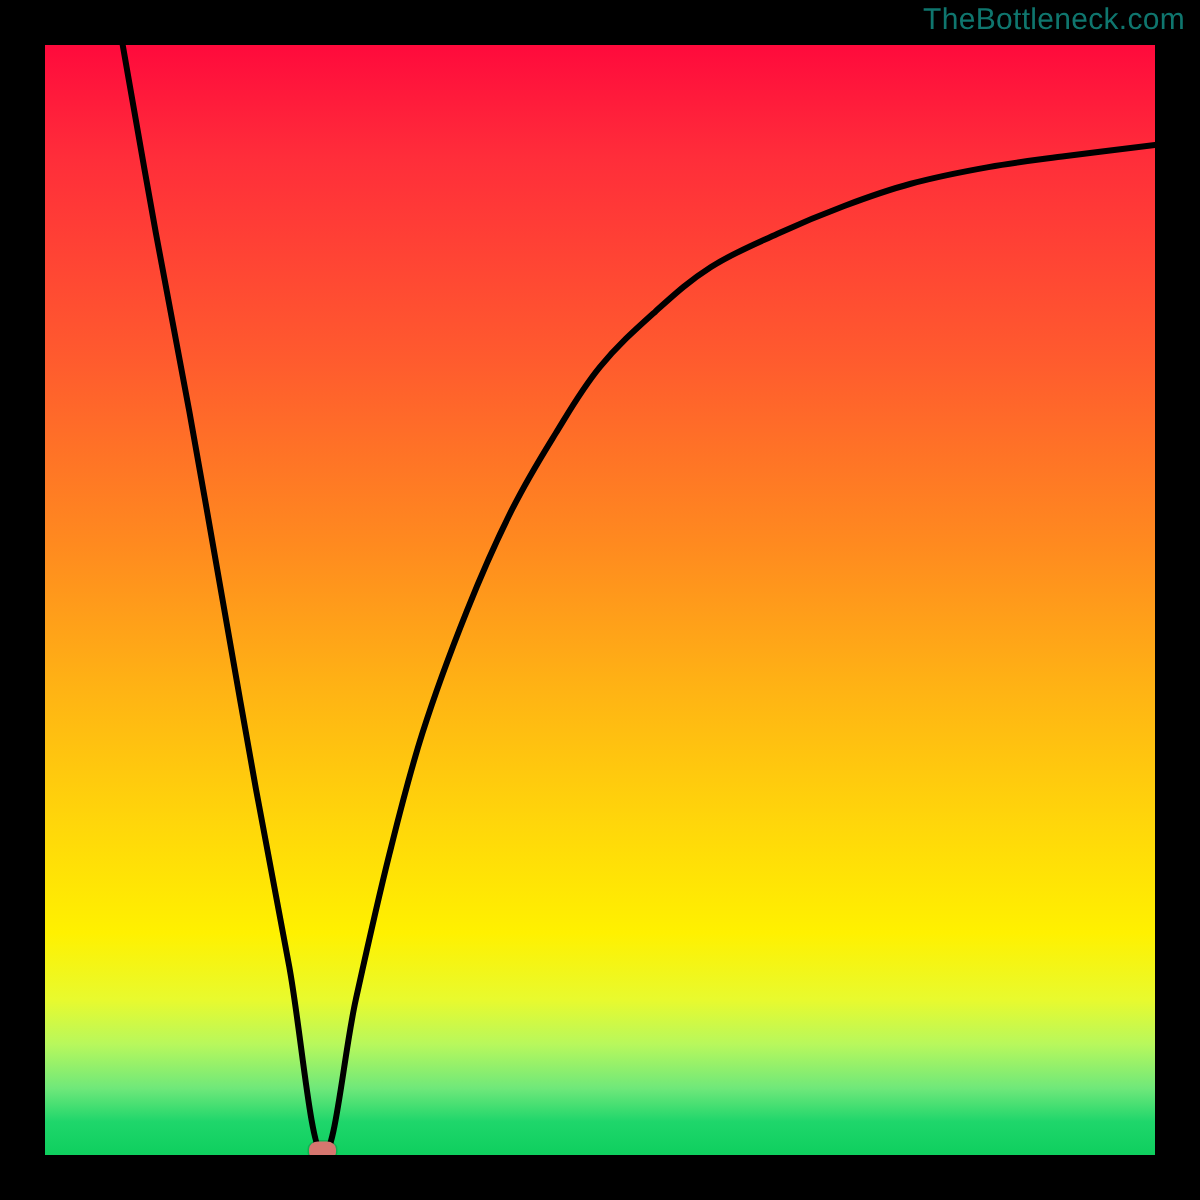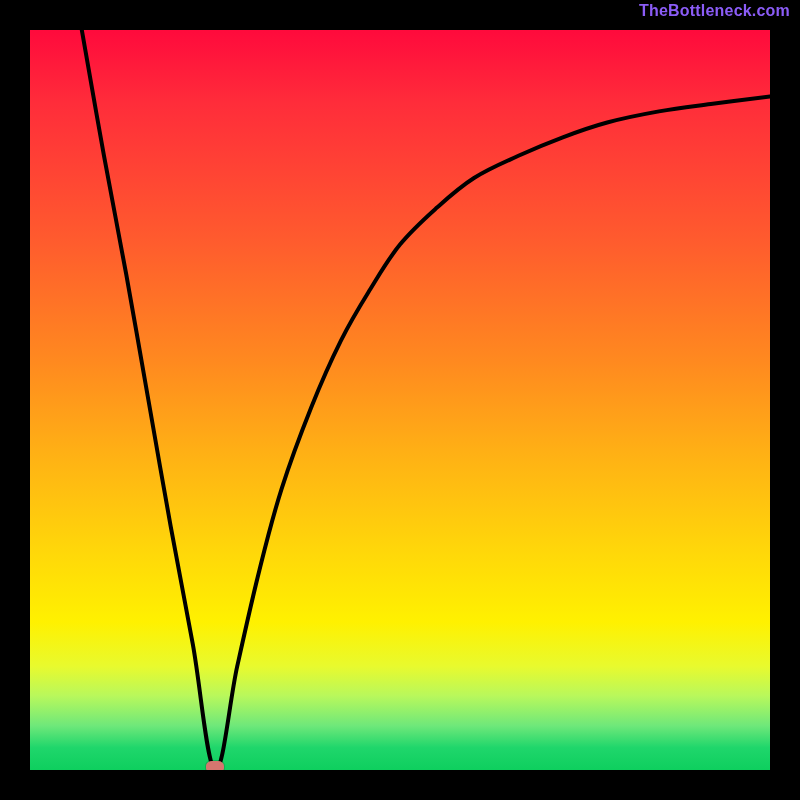--- a/index.html
+++ b/index.html
@@ -13,23 +13,23 @@
   .frame {
     position: relative;
     width: 800px;
     height: 800px;
     background: #000;
   }
   .watermark {
     position: absolute;
     top: 2px;
     right: 10px;
-    color: #8b5cf6;
-    font-size: 16px;
-    font-weight: 700;
+    color: #0f766e;
+    font-size: 20px;
+    font-weight: 400;
     letter-spacing: 0.2px;
     z-index: 5;
   }
   .plot-area {
     position: absolute;
     left: 30px;
     top: 30px;
     width: 740px;
     height: 740px;
     overflow: hidden;

